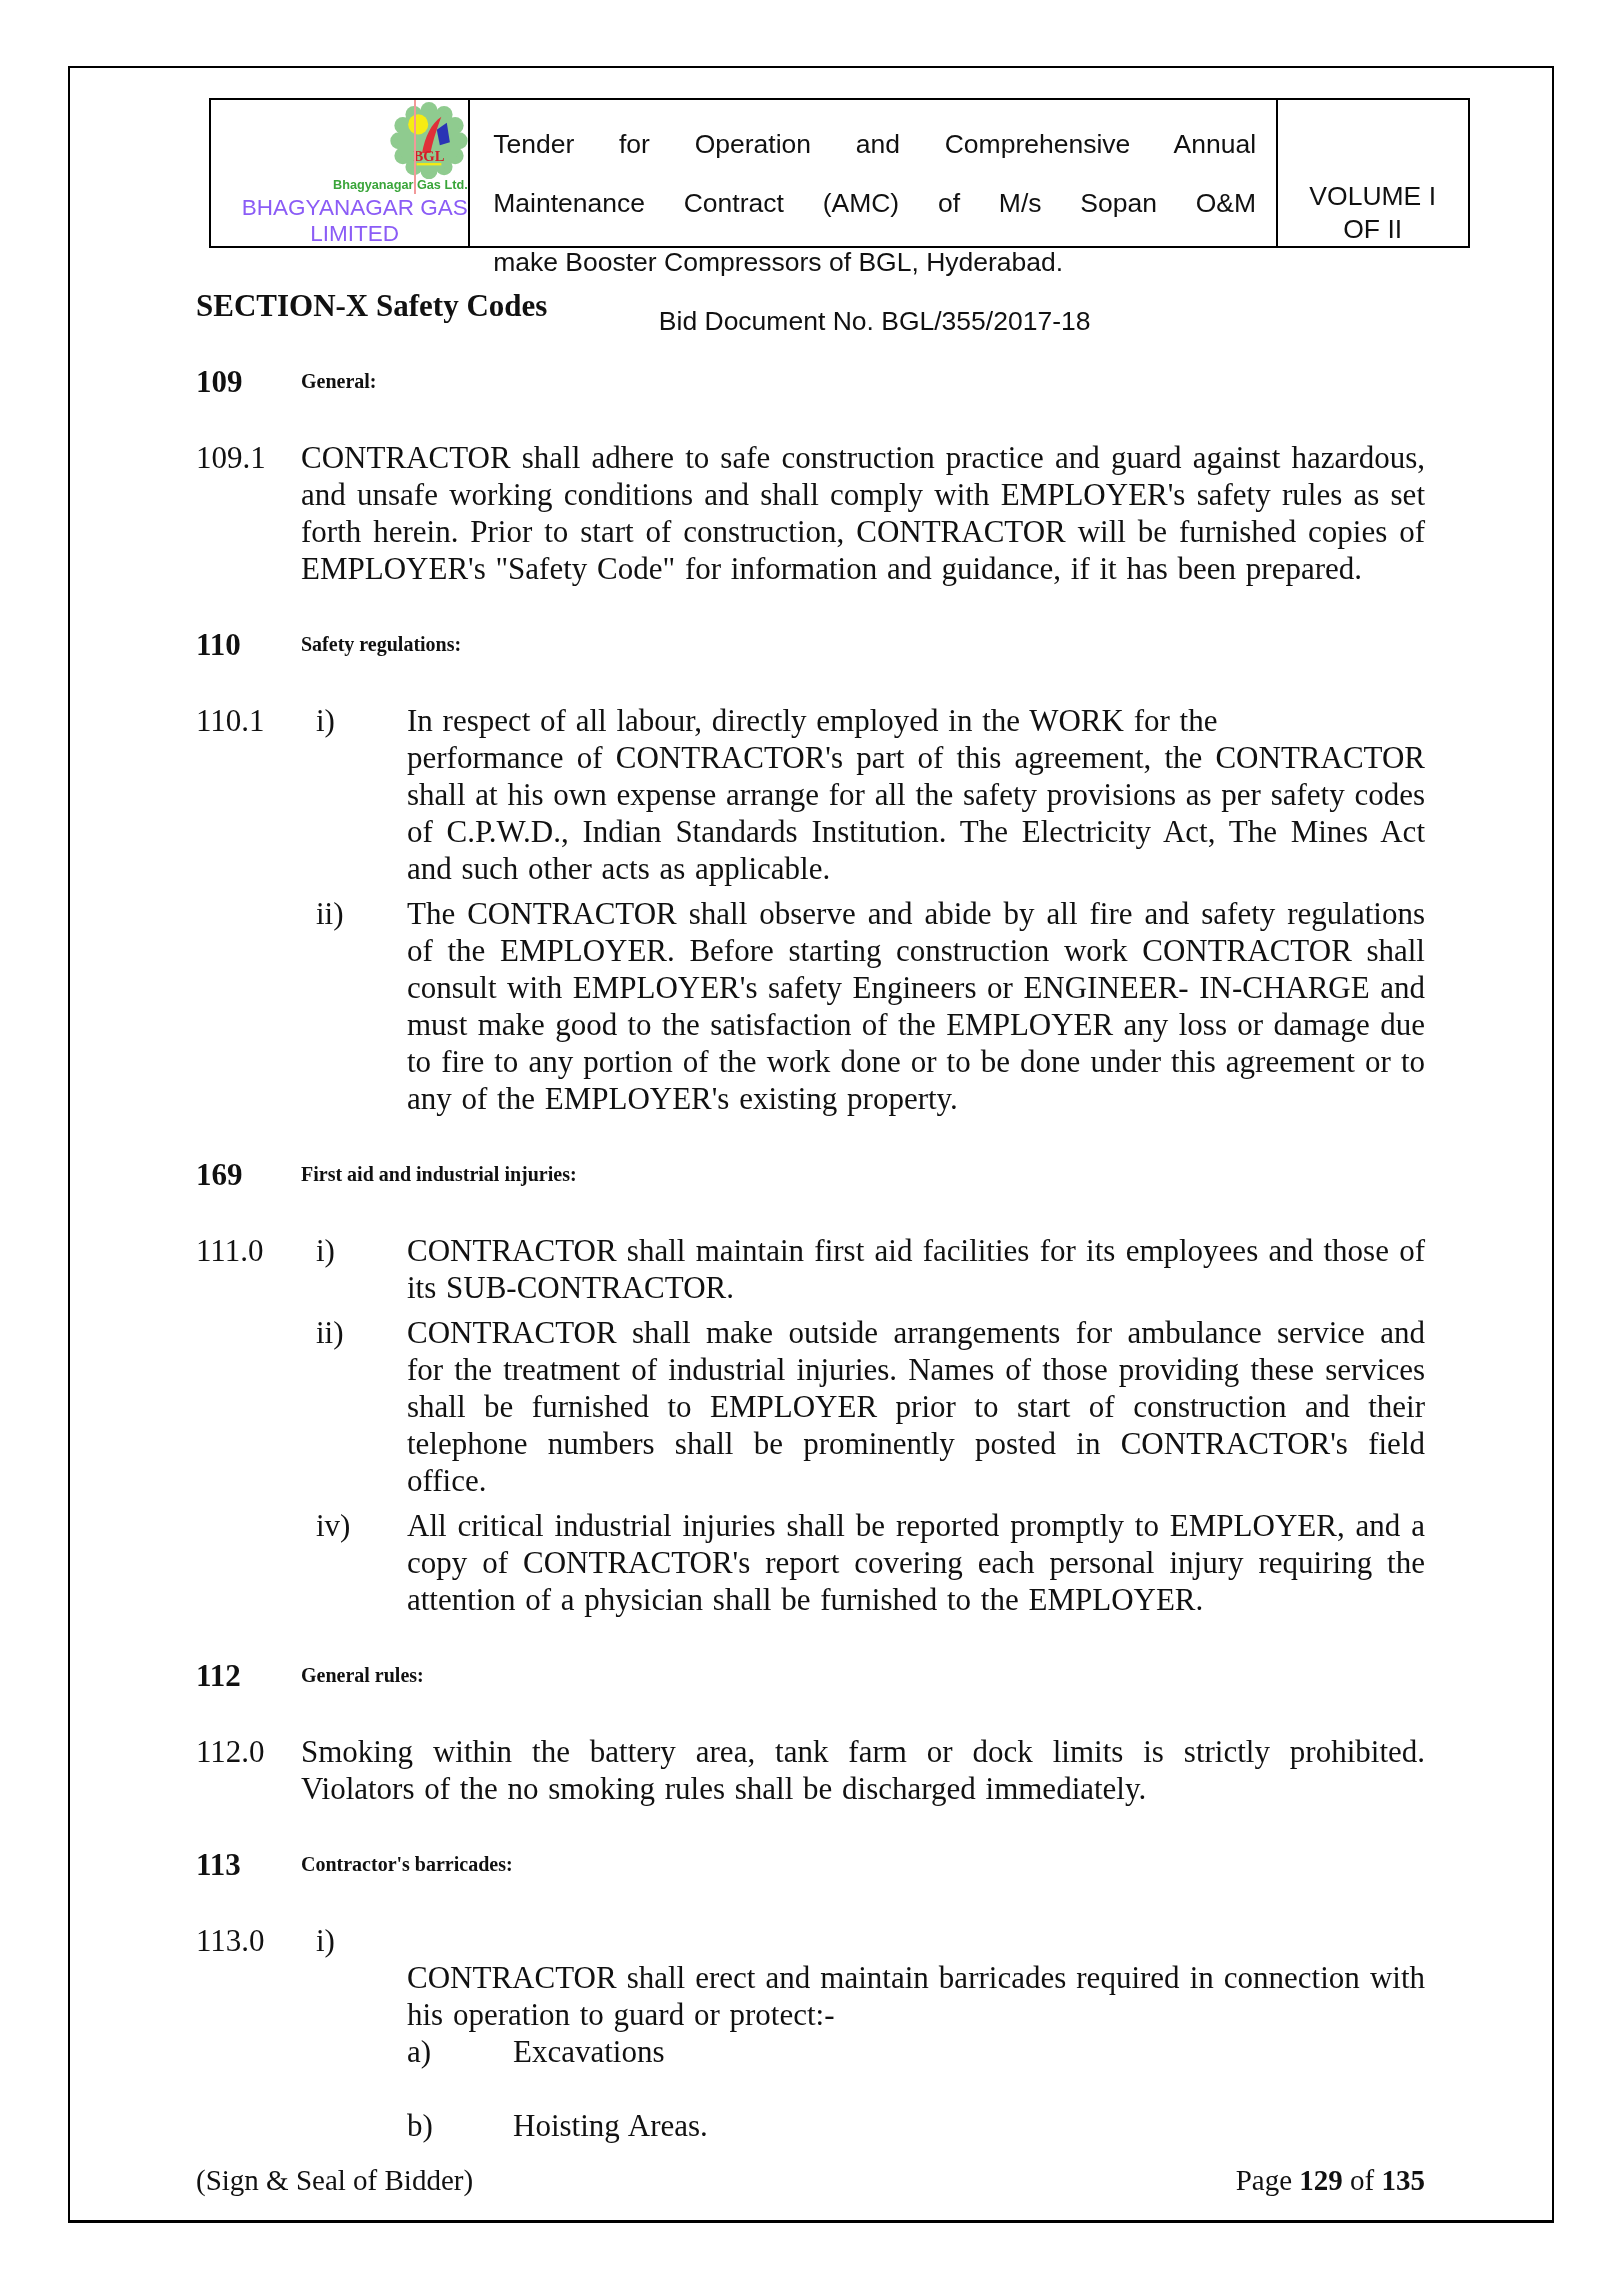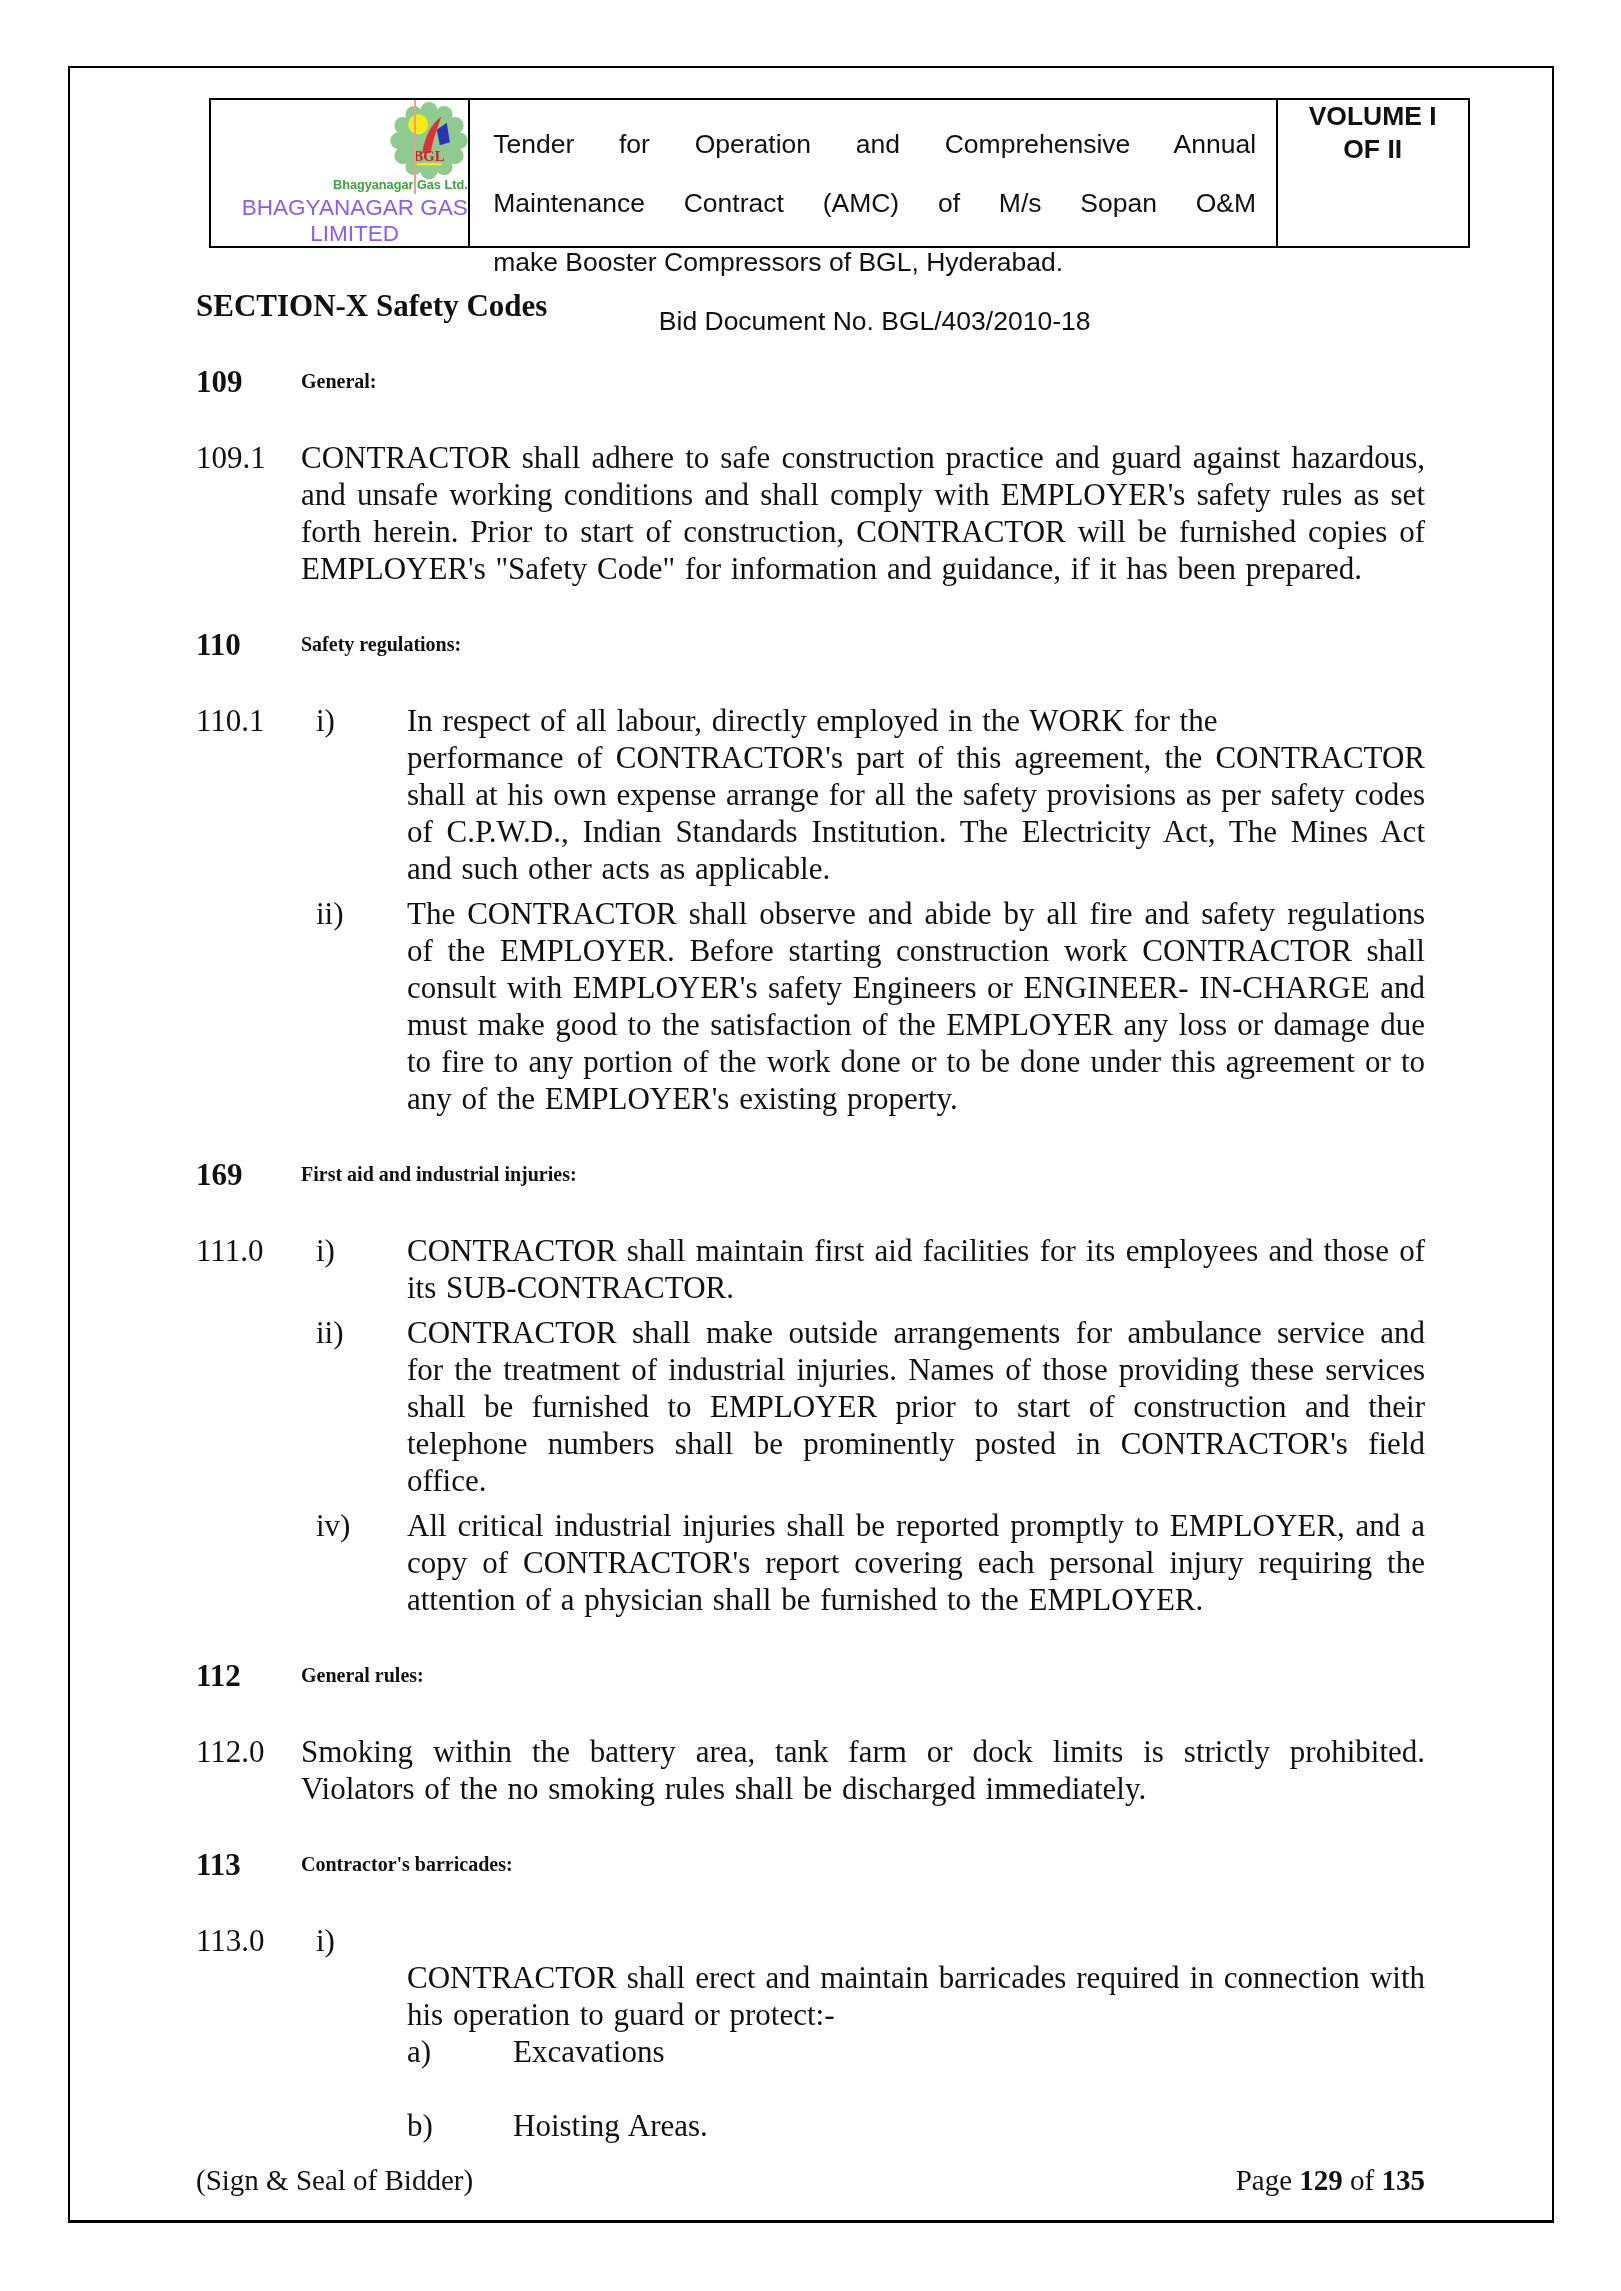--- a/index.html
+++ b/index.html
@@ -9,23 +9,23 @@
         padding:30px 127px 0 126px;}
   
   .hdr-table{display:flex;margin-left:12.7px;width:1261px;height:150px;
              border:2px solid #000;box-sizing:border-box;}
   .cell{box-sizing:border-box;height:100%;}
   .cell-logo{width:259px;border-right:2px solid #000;position:relative;
              display:flex;flex-direction:column;align-items:flex-end;padding-top:2px;}
   .cell-title{width:808px;border-right:2px solid #000;
               font-family:"Liberation Sans",sans-serif;font-size:26.5px;line-height:35px;
               padding:2.9px 19.6px 0 23.5px;}
-  .cell-vol{flex:1;display:flex;align-items:flex-start;justify-content:center;
+  .cell-vol{flex:1;display:flex;align-items:flex-end;justify-content:center;
             font-family:"Liberation Sans",sans-serif;font-size:26.5px;line-height:33px;
-            text-align:center;font-weight:bold;}
+            text-align:center;}
   .red-line{position:absolute;left:203px;top:0;width:2px;height:94px;background:#f29999;}
   .logo-sub{font-family:"Liberation Sans",sans-serif;font-size:12.7px;font-weight:bold;
             color:#3aa53a;line-height:13.7px;}
   .company{font-family:"Liberation Sans",sans-serif;font-size:22.5px;line-height:25.5px;
            text-align:center;color:#8b5cf6;margin-top:2px;}
   .tl{text-align:justify;margin-top:24px;}
   .tl-j{text-align:justify;text-align-last:justify;}
   .tl-c{text-align:center;}
   
   .doc-title{font-size:31px;font-weight:bold;margin-top:39px;line-height:37px;}
@@ -79,21 +79,21 @@
       <div class="logo-sub">Bhagyanagar Gas Ltd.</div>
       <div class="company">
         <div>BHAGYANAGAR GAS</div>
         <div>LIMITED</div>
       </div>
     </div>
     <div class="cell cell-title">
       <div class="tl tl-j">Tender for Operation and Comprehensive Annual</div>
       <div class="tl tl-j">Maintenance Contract (AMC) of M/s Sopan O&amp;M</div>
       <div class="tl">make Booster Compressors of BGL, Hyderabad.</div>
-      <div class="tl tl-c">Bid Document No. BGL/403/2010-18</div>
+      <div class="tl tl-c">Bid Document No. BGL/355/2017-18</div>
     </div>
     <div class="cell cell-vol">
       <div>
         <div>VOLUME I</div>
         <div>OF II</div>
       </div>
     </div>
   </div>
 
   <div class="doc-title">SECTION-X Safety Codes</div>

